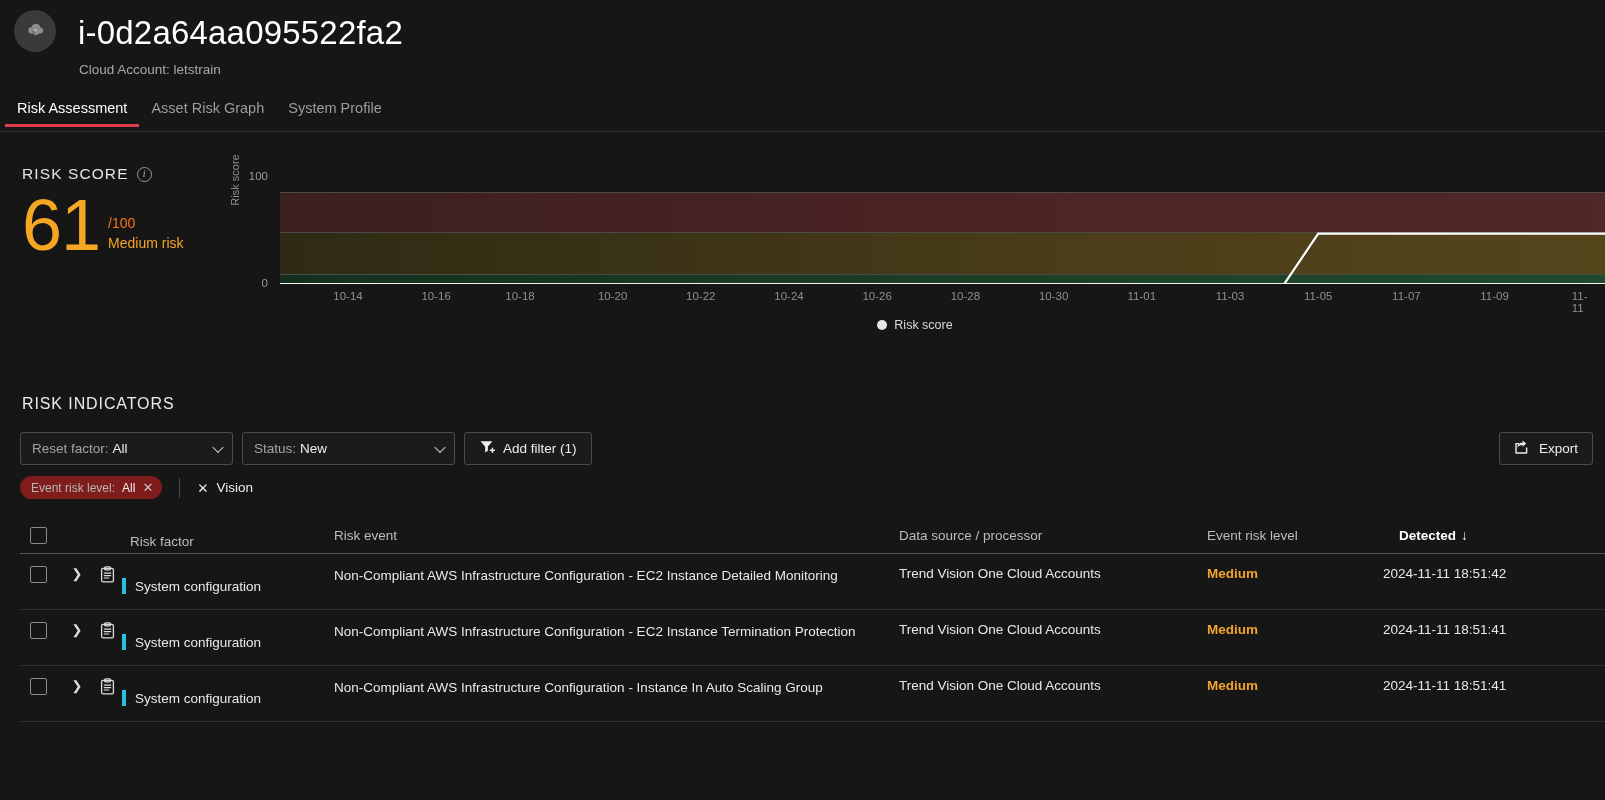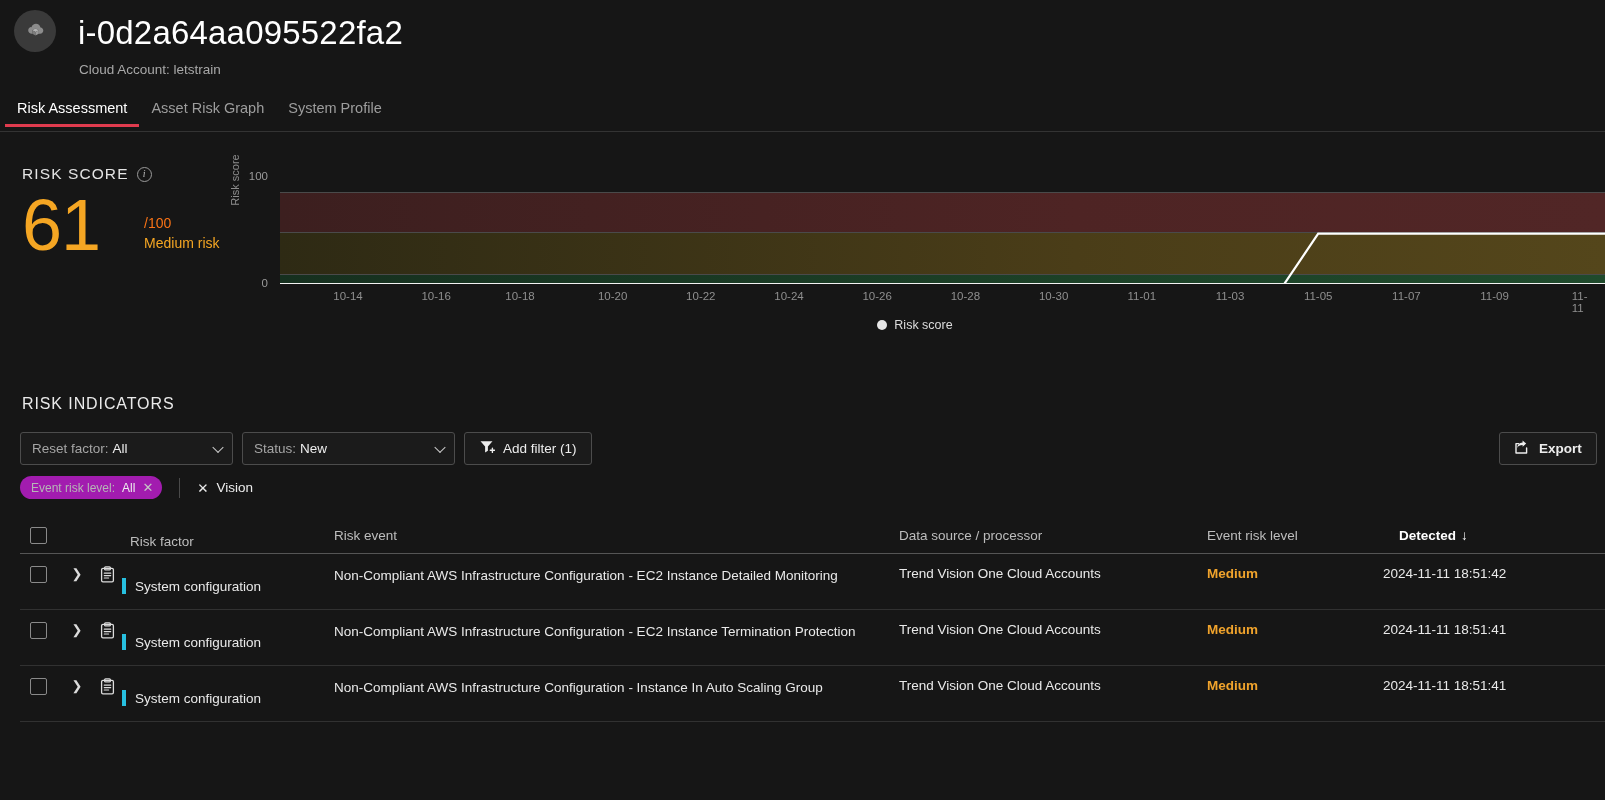--- a/index.html
+++ b/index.html
@@ -49,21 +49,21 @@
   
   .score-block { position: absolute; left: 22px; top: 165px; width: 230px; }
   .score-head { display: flex; align-items: center; gap: 8px; }
   .score-label { font-size: 15.5px; letter-spacing: 1.1px; color: #e4e4e4; }
   .info-icon {
     width: 15px; height: 15px; border-radius: 50%; border: 1px solid #9a9a9a;
     display: inline-flex; align-items: center; justify-content: center;
     font-size: 10px; color: #bdbdbd; font-style: italic; font-family: "Liberation Serif", serif;
     line-height: 1;
   }
-  .score-row { display: flex; align-items: flex-end; margin-top: 8px; gap: 36px; }
+  .score-row { display: flex; align-items: flex-end; margin-top: 8px; }
   .score-value { font-size: 72px; line-height: 68px; color: #f5a623; font-weight: 400; letter-spacing: -1px; }
   .score-meta { margin-left: 8px; padding-bottom: 6px; }
   .score-denom { font-size: 14px; color: #f97316; line-height: 20px; }
   .score-level { font-size: 14px; color: #f5a623; line-height: 20px; }
 
   
   .chart { position: absolute; left: 225px; top: 160px; width: 1380px; height: 190px; }
   .y-axis-title {
     position: absolute; left: 4px; top: 60px;
     font-size: 11px; color: #8c8c8c;
@@ -109,33 +109,33 @@
   .sel-status { width: 213px; }
   .btn {
     height: 33px; border: 1px solid #4c4c4c; border-radius: 3px; background: #1b1b1b;
     display: flex; align-items: center; gap: 8px; padding: 0 14px;
     font-size: 13.5px; color: #ededed; cursor: pointer;
   }
 
   .chips { position: absolute; left: 20px; top: 476px; display: flex; align-items: center; gap: 0; }
   .chip {
     display: flex; align-items: center; gap: 7px; height: 23px;
-    background: #a21caf; border-radius: 12px; padding: 0 9px 0 11px; font-size: 12px;
+    background: #7f1d1d; border-radius: 12px; padding: 0 9px 0 11px; font-size: 12px;
   }
   .chip-label { color: #b6b6b6; }
   .chip-value { color: #ededed; }
   .chip-x { color: #c4c4c4; font-size: 13px; cursor: pointer; line-height: 1; }
   .chip-divider { width: 1px; height: 20px; background: #4a4a4a; margin: 0 17px; }
   .reset { display: flex; align-items: center; gap: 8px; font-size: 13.5px; color: #ebebeb; cursor: pointer; }
 
   .export-btn {
     position: absolute; left: 1499px; top: 432px; height: 33px;
     border: 1px solid #4c4c4c; border-radius: 3px; background: #1b1b1b;
     display: flex; align-items: center; gap: 9px; padding: 0 14px;
-    font-size: 13.5px; color: #ededed; white-space: nowrap; cursor: pointer; font-weight: bold;
+    font-size: 13.5px; color: #ededed; white-space: nowrap; cursor: pointer;
   }
 
   
   .table { position: absolute; left: 20px; top: 518px; width: 1585px; }
   .thead {
     display: flex; align-items: center; height: 36px;
     border-bottom: 1px solid #555555; font-size: 13.5px; color: #bdbdbd;
   }
   .trow {
     display: flex; align-items: flex-start; min-height: 56px; padding-top: 12px;

